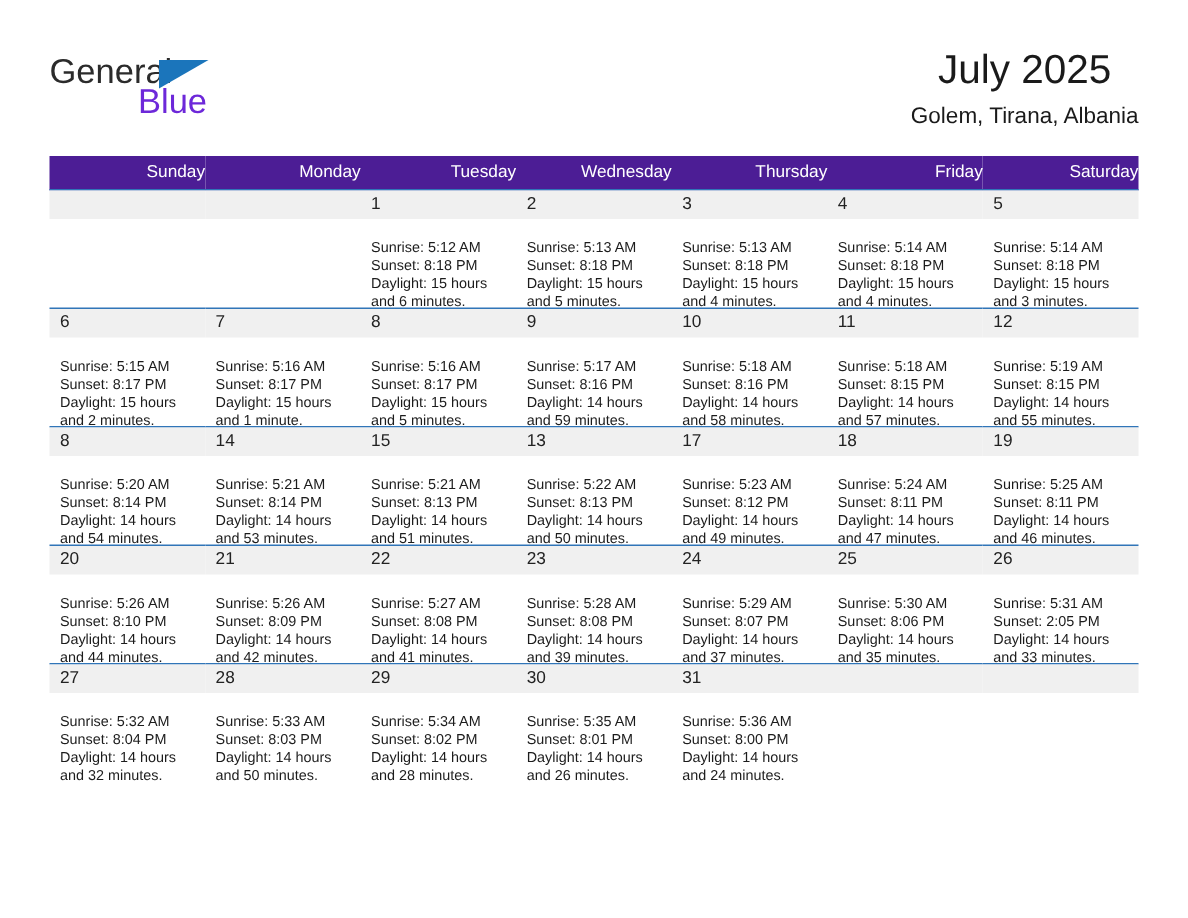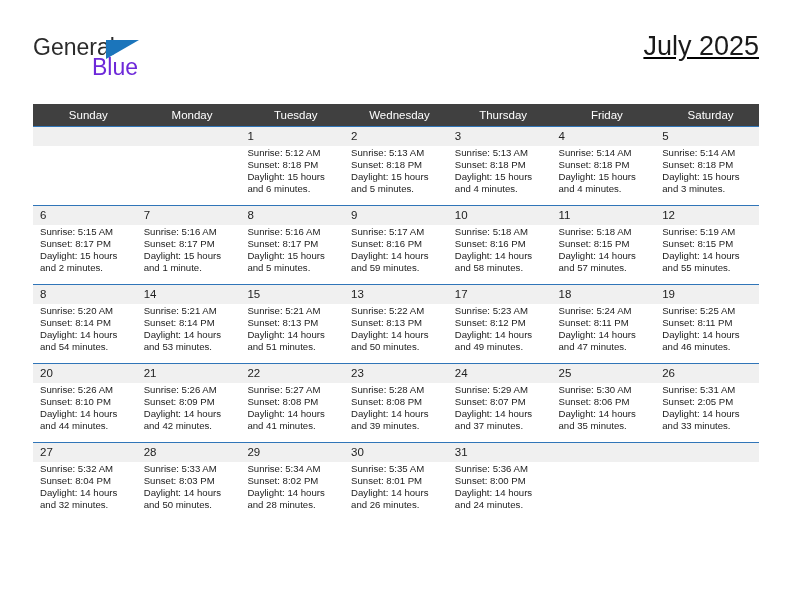--- a/index.html
+++ b/index.html
@@ -62,21 +62,20 @@
     font-size: 23px;
     color: #6d28d9;
     font-family: Liberation Sans, sans-serif;
   }
 
   .title-block {
     position: absolute;
     right: 0;
     top: 0;
     text-align: center;
-    text-decoration: underline;
   }
   .cal-title {
     font-size: 27px;
     color: #1a1a1a;
     line-height: 32px;
     font-weight: normal;
     margin: 0;
     white-space: nowrap;
   }
   .cal-subtitle {
@@ -90,25 +89,25 @@
   
   .calendar {
     position: absolute;
     left: 33px;
     top: 104px;
     width: 726px;
     border-collapse: collapse;
     table-layout: fixed;
   }
   .calendar th {
-    background: #404040;
+    background: #4c1d95;
     color: #ffffff;
     font-size: 11.5px;
     font-weight: normal;
-    text-align: center;
+    text-align: right;
     padding: 5px 0 5px 7px;
     height: 12px;
     border: none;
   }
   .calendar td {
     vertical-align: top;
     padding: 0;
     border: none;
     border-top: 1px solid #3075b8;
     height: 78px;
@@ -127,21 +126,21 @@
     font-size: 11.5px;
     color: #222222;
     padding: 3px 0 3px 7px;
     height: 13px;
     line-height: 13px;
   }
   .daynum.empty {
     color: transparent;
   }
   .detail {
-    padding: 1px 4px 0 7px;
+    padding: 14px 4px 0 7px;
     font-size: 9.6px;
     line-height: 12.1px;
     color: #1c1c1c;
   }
   .detail div {
     white-space: nowrap;
   }
   .cell-blank .daynum {
     background: #f0f0f0;
   }
@@ -154,20 +153,21 @@
   <div class="top-bar">
 
     <div class="brand">
       <span class="brand-general">General</span>
       <span class="brand-tri"></span>
       <span class="brand-blue">Blue</span>
     </div>
 
     <div class="title-block">
       <div class="cal-title">July 2025</div>
+      <div class="cal-subtitle">Golem, Tirana, Albania</div>
     </div>
 
   </div>
 
   <table class="calendar">
     <thead>
       <tr id="weekday-row">
           <th>Sunday</th>
           <th>Monday</th>
           <th>Tuesday</th>

